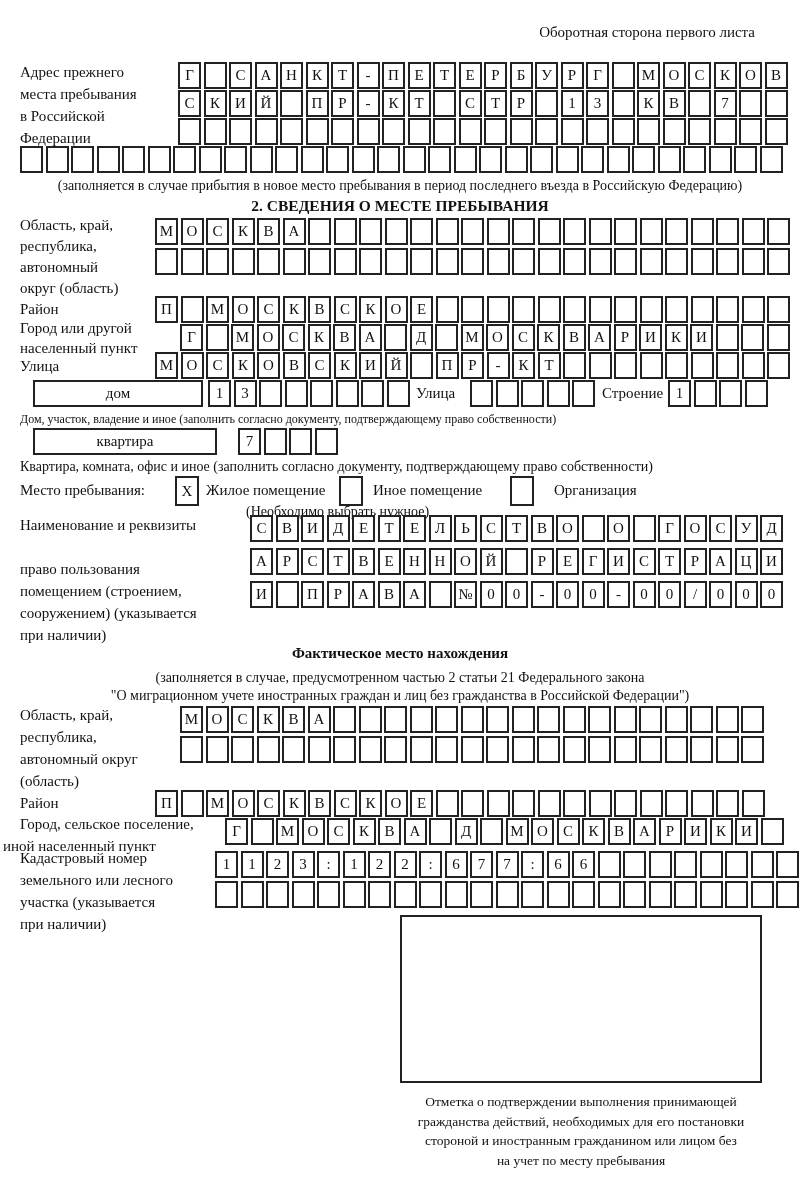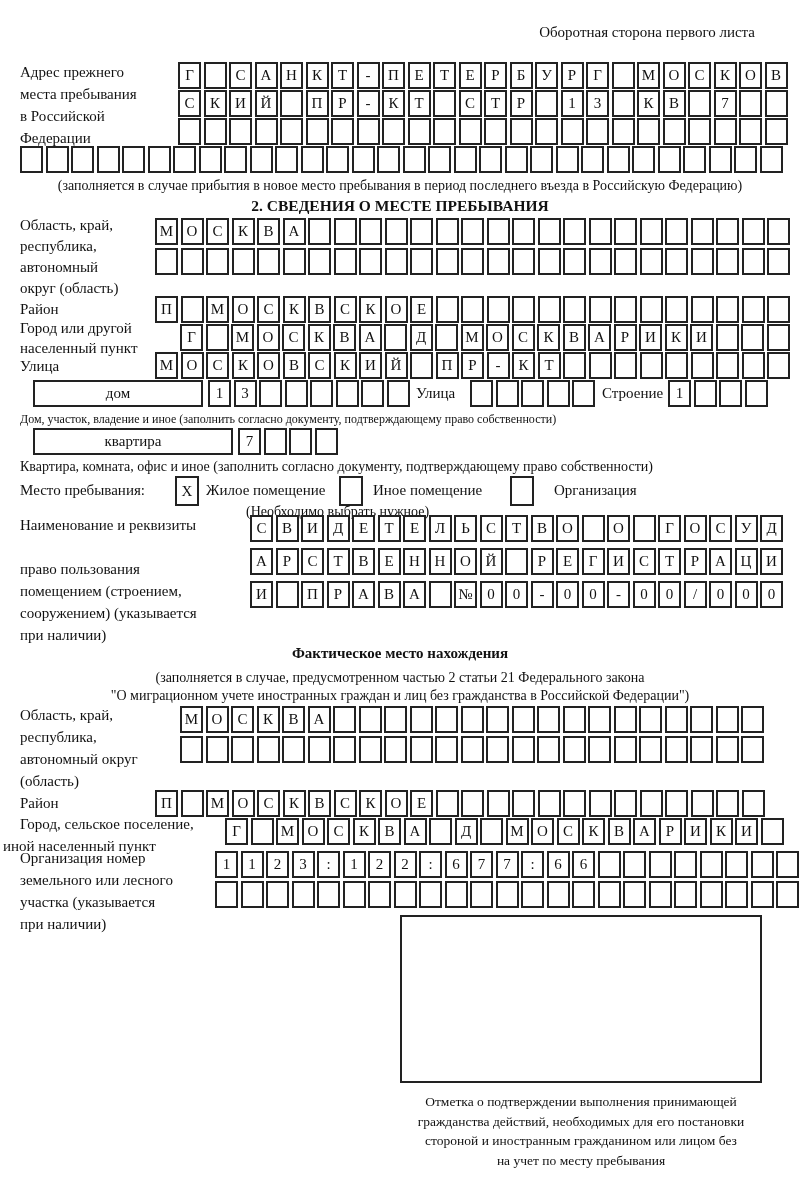--- a/index.html
+++ b/index.html
@@ -324,21 +324,21 @@
     </div>
   <div class="abs lbl" style="top:383px;left:602px;">Строение</div>
   <div class="cellrow" style="top:380px;left:668px;">
       <div class="cell">1</div>
       <div class="cell"></div>
       <div class="cell"></div>
       <div class="cell"></div>
     </div>
   <div class="abs note" style="top:411px;left:20px;font-size:12px;">Дом, участок, владение и иное (заполнить согласно документу, подтверждающему право собственности)</div>
 
-  <div class="namedbox" style="top:428px;left:33px;width:200px;">квартира</div>
+  <div class="namedbox" style="top:428px;left:33px;width:184px;">квартира</div>
   <div class="cellrow" style="top:428px;left:238px;">
       <div class="cell">7</div>
       <div class="cell"></div>
       <div class="cell"></div>
       <div class="cell"></div>
     </div>
   <div class="abs note" style="top:458px;left:20px;font-size:14px;">Квартира, комната, офис и иное (заполнить согласно документу, подтверждающему право собственности)</div>
 
   <div class="abs lbl" style="top:480px;left:20px;">Место пребывания:</div>
   <div class="chk" style="top:476px;left:175px;">X</div>
@@ -531,21 +531,21 @@
       <div class="cell">К</div>
       <div class="cell">В</div>
       <div class="cell">А</div>
       <div class="cell">Р</div>
       <div class="cell">И</div>
       <div class="cell">К</div>
       <div class="cell">И</div>
       <div class="cell"></div>
     </div>
 
-  <div class="abs lbl" style="top:848px;left:20px;">Организация номер</div>
+  <div class="abs lbl" style="top:848px;left:20px;">Кадастровый номер</div>
   <div class="abs lbl" style="top:870px;left:20px;">земельного или лесного</div>
   <div class="abs lbl" style="top:892px;left:20px;">участка (указывается</div>
   <div class="abs lbl" style="top:914px;left:20px;">при наличии)</div>
   <div class="cellrow" style="top:851px;left:215px;">
       <div class="cell">1</div>
       <div class="cell">1</div>
       <div class="cell">2</div>
       <div class="cell">3</div>
       <div class="cell">:</div>
       <div class="cell">1</div>

